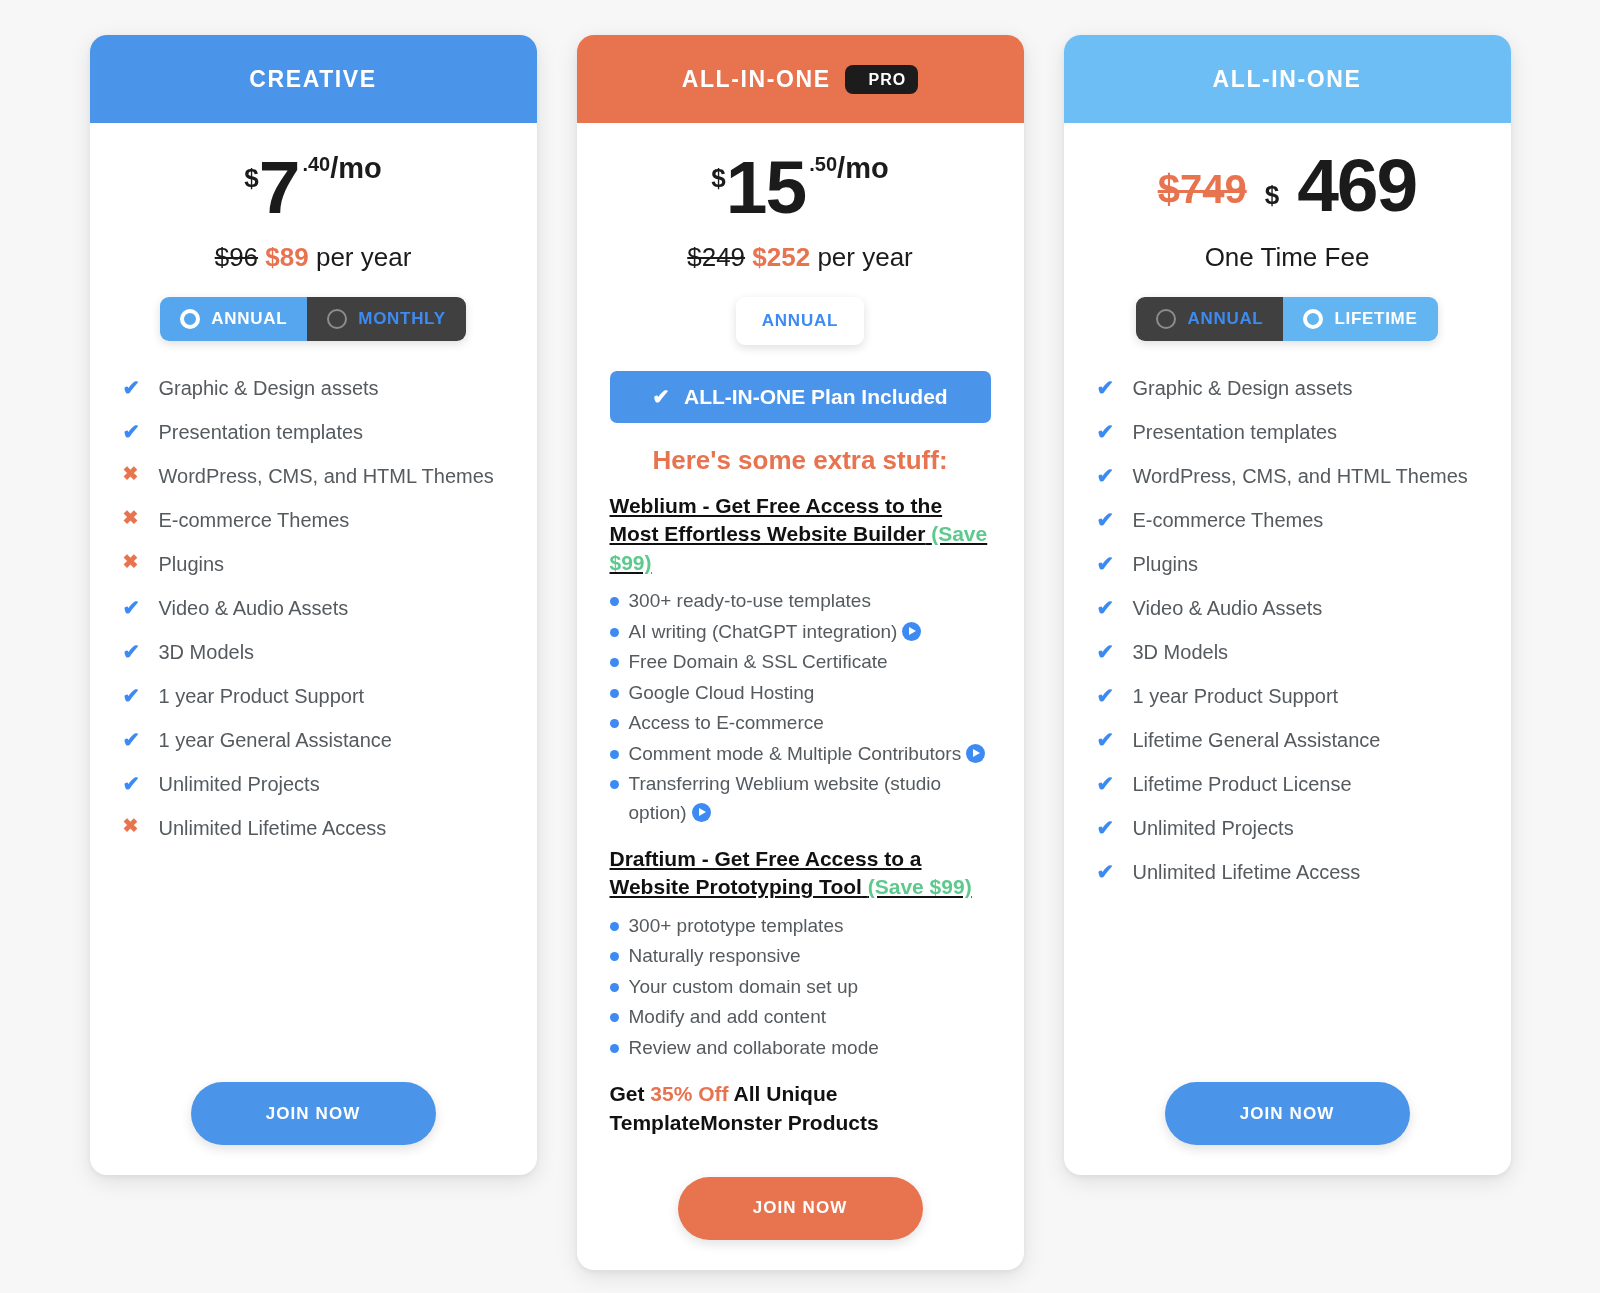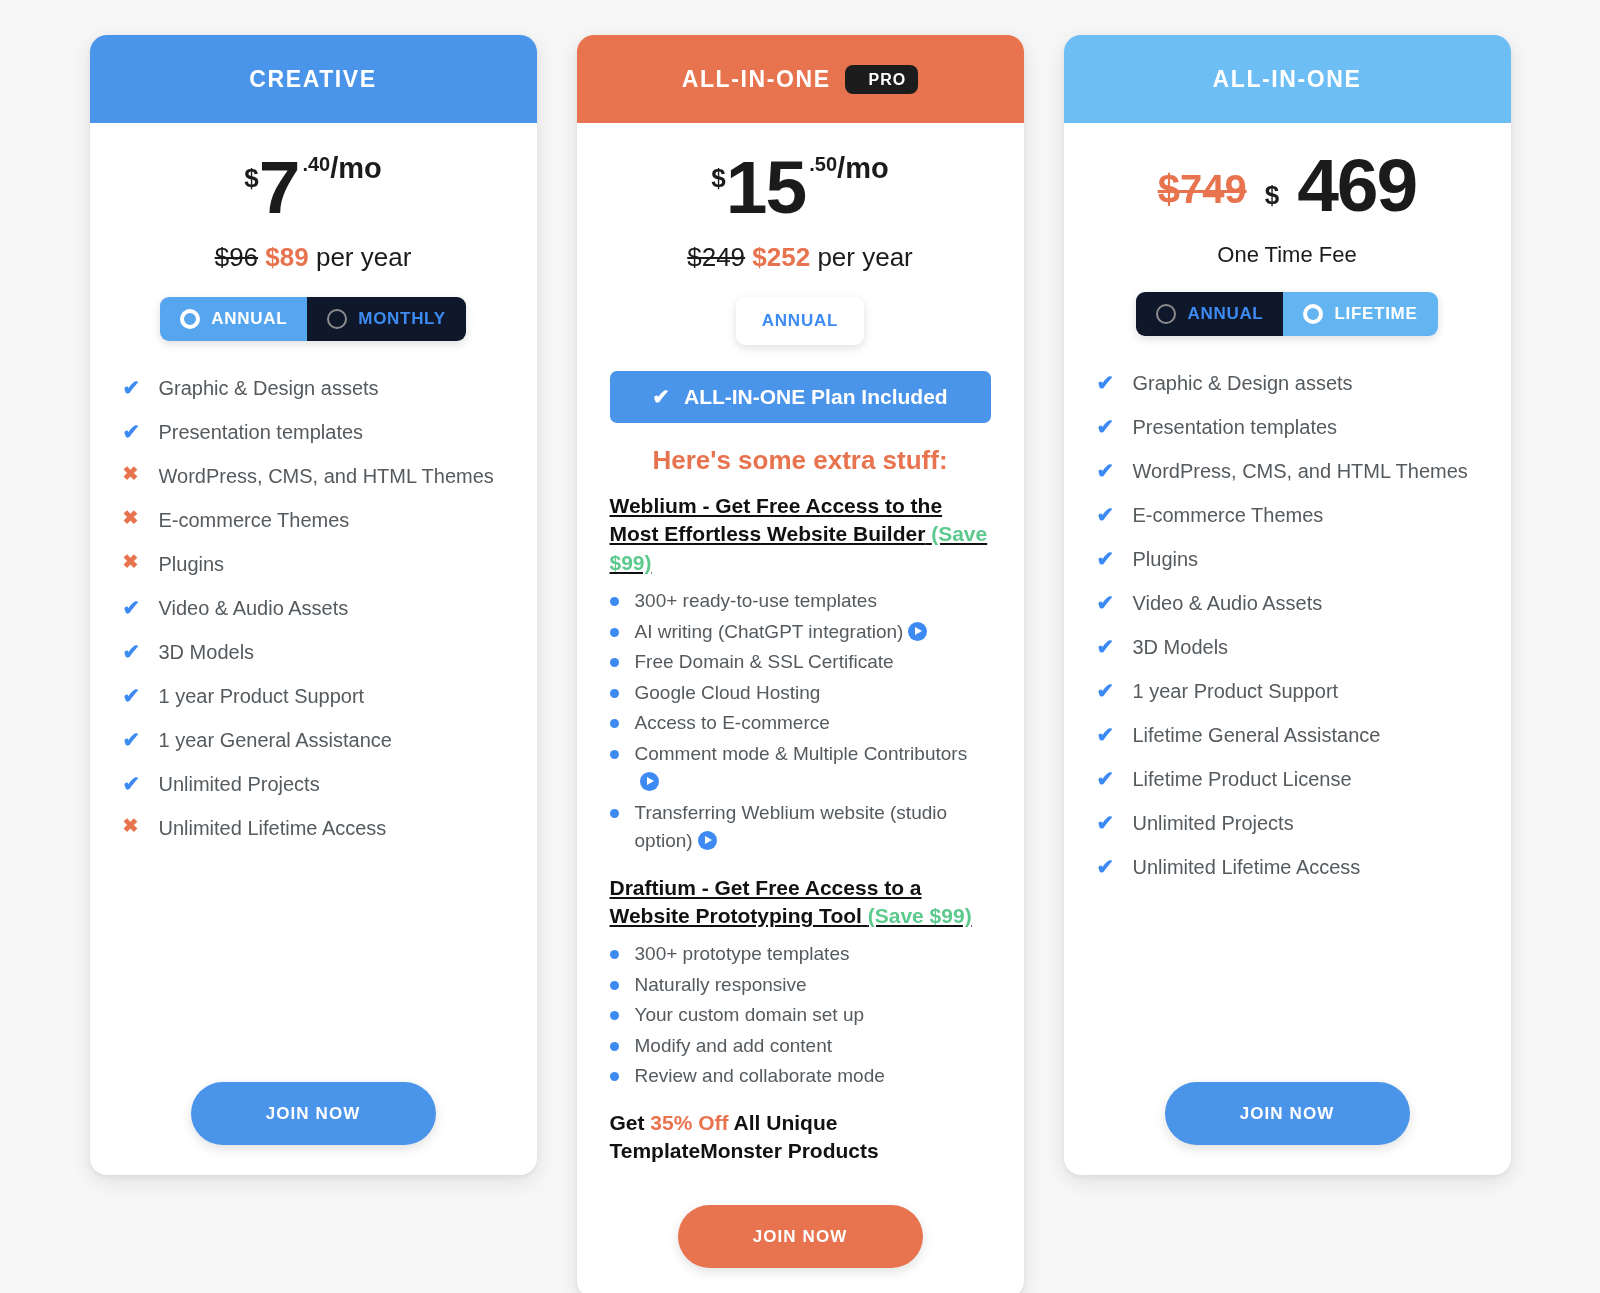--- a/index.html
+++ b/index.html
@@ -130,21 +130,21 @@
     color: #1b1b1b;
     font-weight: normal;
   }
   .peryear .new {
     color: #e8734f;
     font-weight: bold;
   }
   .onetime-label {
     margin-top: 22px;
     text-align: center;
-    font-size: 22px;
+    font-size: 26px;
     color: #1b1b1b;
   }
 
   
   .toggle-wrap {
     margin-top: 24px;
     display: flex;
     justify-content: center;
   }
   .toggle {
@@ -156,21 +156,21 @@
   }
   .toggle-opt {
     display: flex;
     align-items: center;
     gap: 11px;
     padding: 12px 20px;
     font-size: 17px;
     font-weight: bold;
     letter-spacing: 0.7px;
     color: #3d8bf2;
-    background: #0f172a;
+    background: #404040;
     white-space: nowrap;
   }
   .toggle-opt.active {
     background: #5aaef0;
     color: #ffffff;
   }
   .creative .toggle-opt.active { background: #55a6ef; }
   .allinone .toggle-opt.active { background: #63b5f2; }
   .radio {
     width: 20px; height: 20px;
@@ -238,21 +238,21 @@
     font-weight: bold;
     color: #111111;
     line-height: 1.35;
     text-decoration: underline;
   }
   .sub-title .save { color: #5cc98d; }
   .dot-list { list-style: none; margin-top: 10px; }
   .dot-item {
     display: flex;
     align-items: flex-start;
-    gap: 16px;
+    gap: 10px;
     font-size: 19px;
     color: #555a5e;
     line-height: 1.5;
     margin-bottom: 2px;
   }
   .dot {
     width: 9px; height: 9px;
     border-radius: 50%;
     background: #3d8bf2;
     flex: none;

